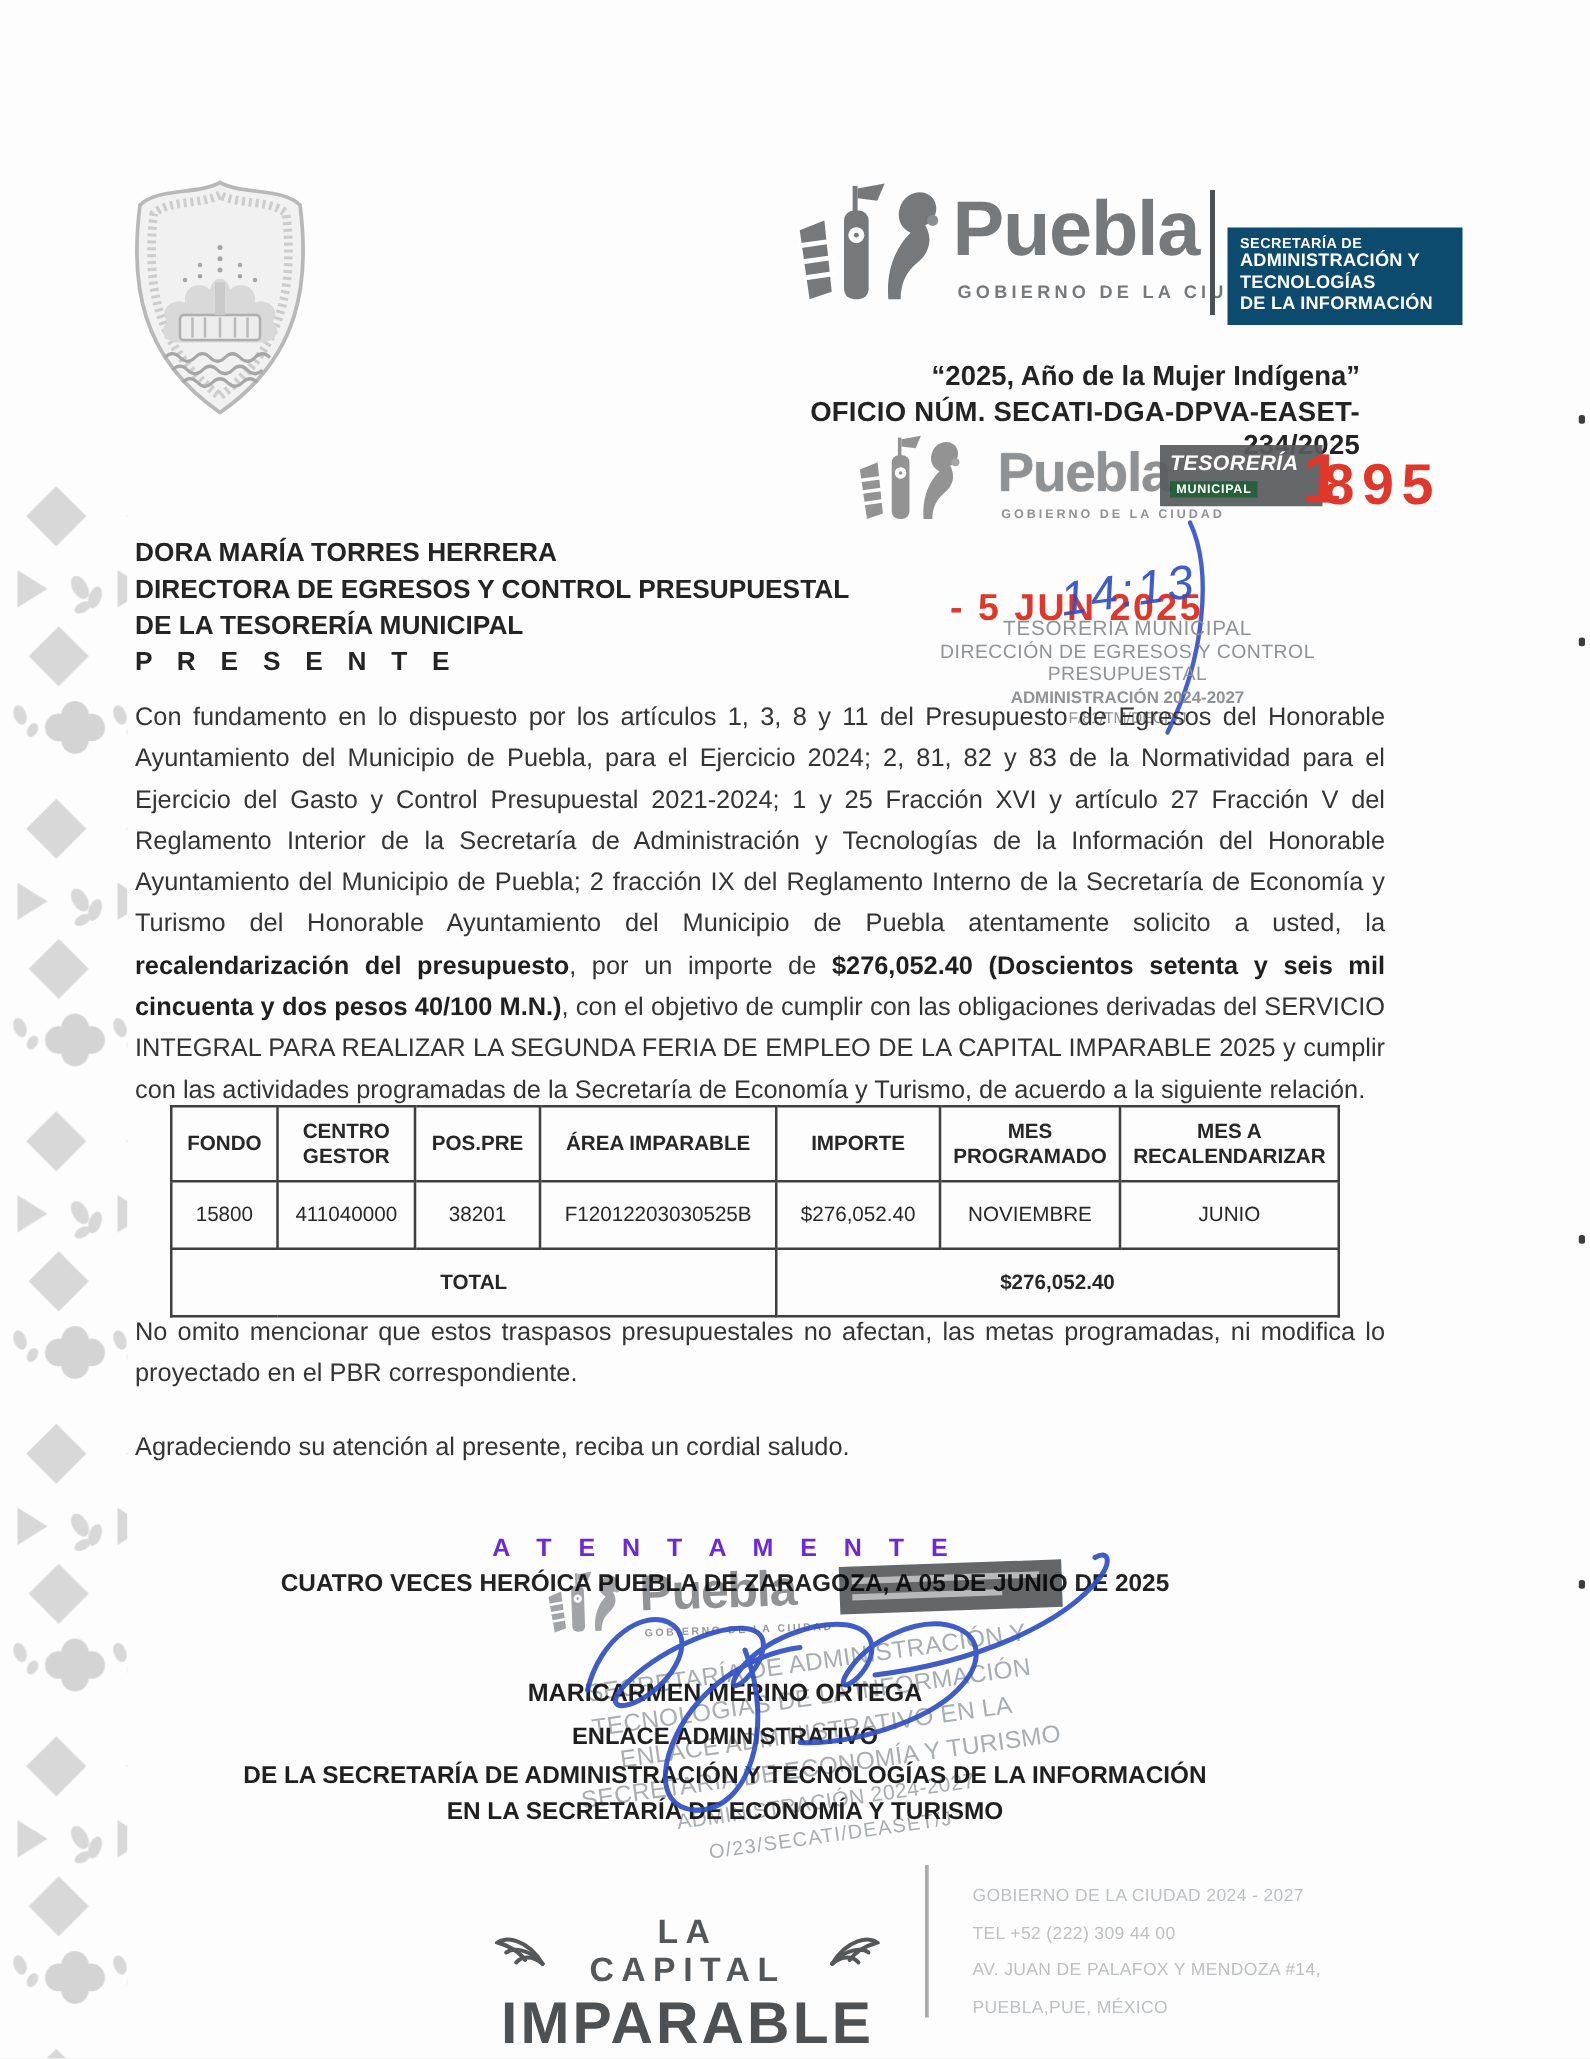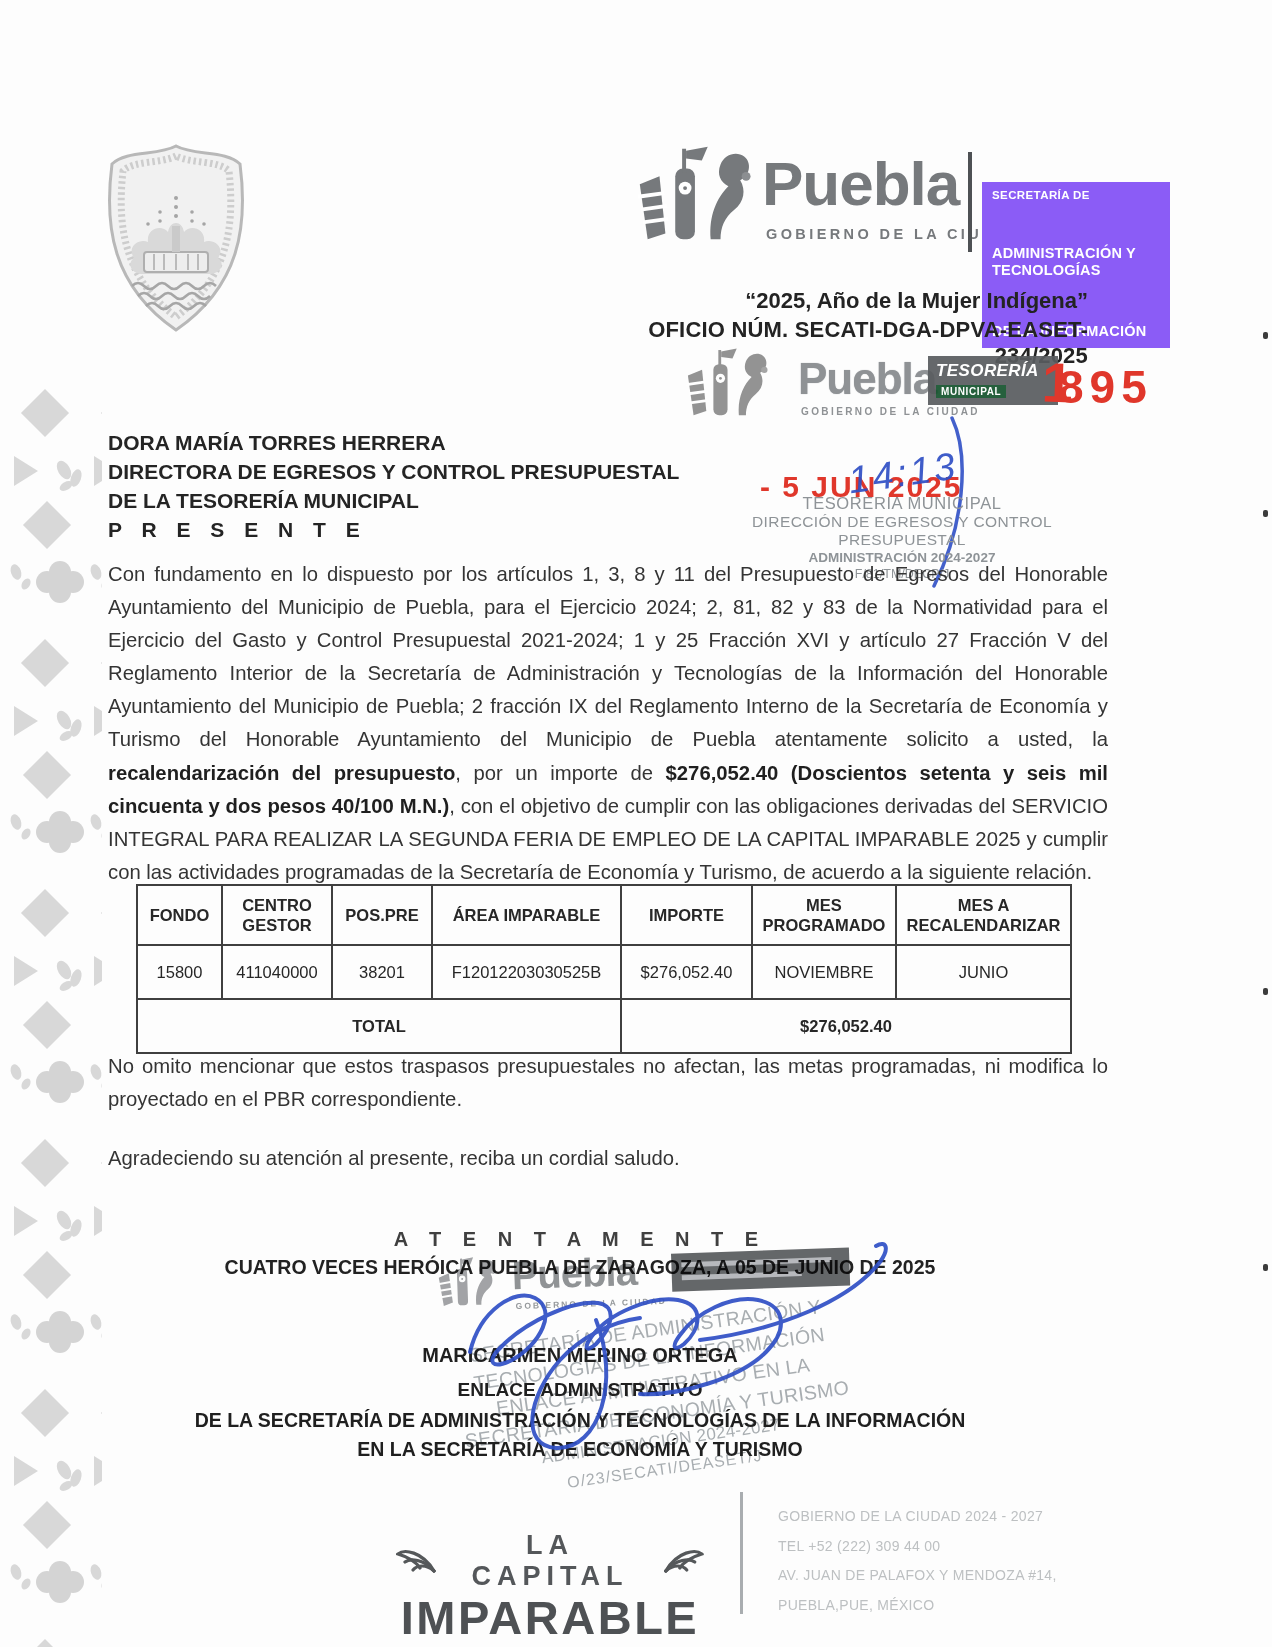--- a/index.html
+++ b/index.html
@@ -14,24 +14,24 @@
   #crest{left:96px;top:140px;opacity:.92;}
 
   
   #hdr-logo{left:626px;top:146px;width:520px;height:110px;}
   #hdr-mark{position:absolute;left:0;top:0;}
   .wordmark{font-weight:800;color:#76797c;letter-spacing:-1px;}
   #hdr-word{position:absolute;left:136px;top:2px;font-size:62px;}
   #hdr-tag{position:absolute;left:140px;top:80px;font-size:14.5px;font-weight:700;
            letter-spacing:3.4px;color:#76797c;}
   #hdr-div{position:absolute;left:342px;top:6px;width:4px;height:100px;background:#4e5154;}
-  #hdr-badge{position:absolute;left:356px;top:36px;width:168px;background:#8b5cf6;color:#fff;
+  #hdr-badge{position:absolute;left:356px;top:36px;width:168px;background:#0c4a6e;color:#fff;
              padding:7px 10px 8px 10px;}
   #hdr-badge .b1{font-size:11.5px;font-weight:700;letter-spacing:.4px;}
-  #hdr-badge .b2,#hdr-badge .b3{font-size:14.5px;font-weight:800;letter-spacing:.2px;line-height:17px;margin-top:44px;}
+  #hdr-badge .b2,#hdr-badge .b3{font-size:14.5px;font-weight:800;letter-spacing:.2px;line-height:17px;}
 
   .right-line{left:600px;width:488px;text-align:right;font-weight:700;color:#232323;}
   #year-legend{top:288px;font-size:22px;}
   #oficio-num{top:317px;font-size:22px;letter-spacing:.2px;}
 
   
   #rstamp{left:650px;top:342px;width:500px;height:245px;}
   #rs-mark{position:absolute;left:28px;top:6px;opacity:.85;}
   #rs-word{position:absolute;left:148px;top:12px;font-size:44px;color:#8f9295;
            text-shadow:0 0 1px #9fa2a5;}
@@ -71,21 +71,21 @@
   
   #tbl{left:136px;top:884px;border-collapse:collapse;table-layout:fixed;width:934px;
        font-size:16.5px;color:#272727;border-radius:11px;}
   #tbl th,#tbl td{border:2px solid #3f3f3f;text-align:center;padding:3px 4px;}
   #tbl th{font-weight:700;line-height:20px;height:52px;}
   #tbl td{height:46px;}
   #tbl .total-row td{font-weight:700;}
 
   
   #atentamente{left:300px;width:560px;top:1228px;text-align:center;font-size:20px;
-               font-weight:700;letter-spacing:8px;color:#404040;}
+               font-weight:700;letter-spacing:8px;color:#6d28d9;}
   #place-date{left:180px;width:800px;top:1256px;text-align:center;font-size:19.5px;
               font-weight:700;color:#222;z-index:3;}
 
   
   #sig-stamp{left:432px;top:1246px;width:460px;height:74px;transform:rotate(-2deg);
              mix-blend-mode:multiply;z-index:4;opacity:.9;}
   #ss-mark{position:absolute;left:0;top:4px;opacity:.8;}
   #ss-word{position:absolute;left:80px;top:2px;font-size:40px;color:#85888b;}
   #ss-tag{position:absolute;left:83px;top:50px;font-size:8.5px;font-weight:700;
           letter-spacing:2px;color:#8b8f92;}

